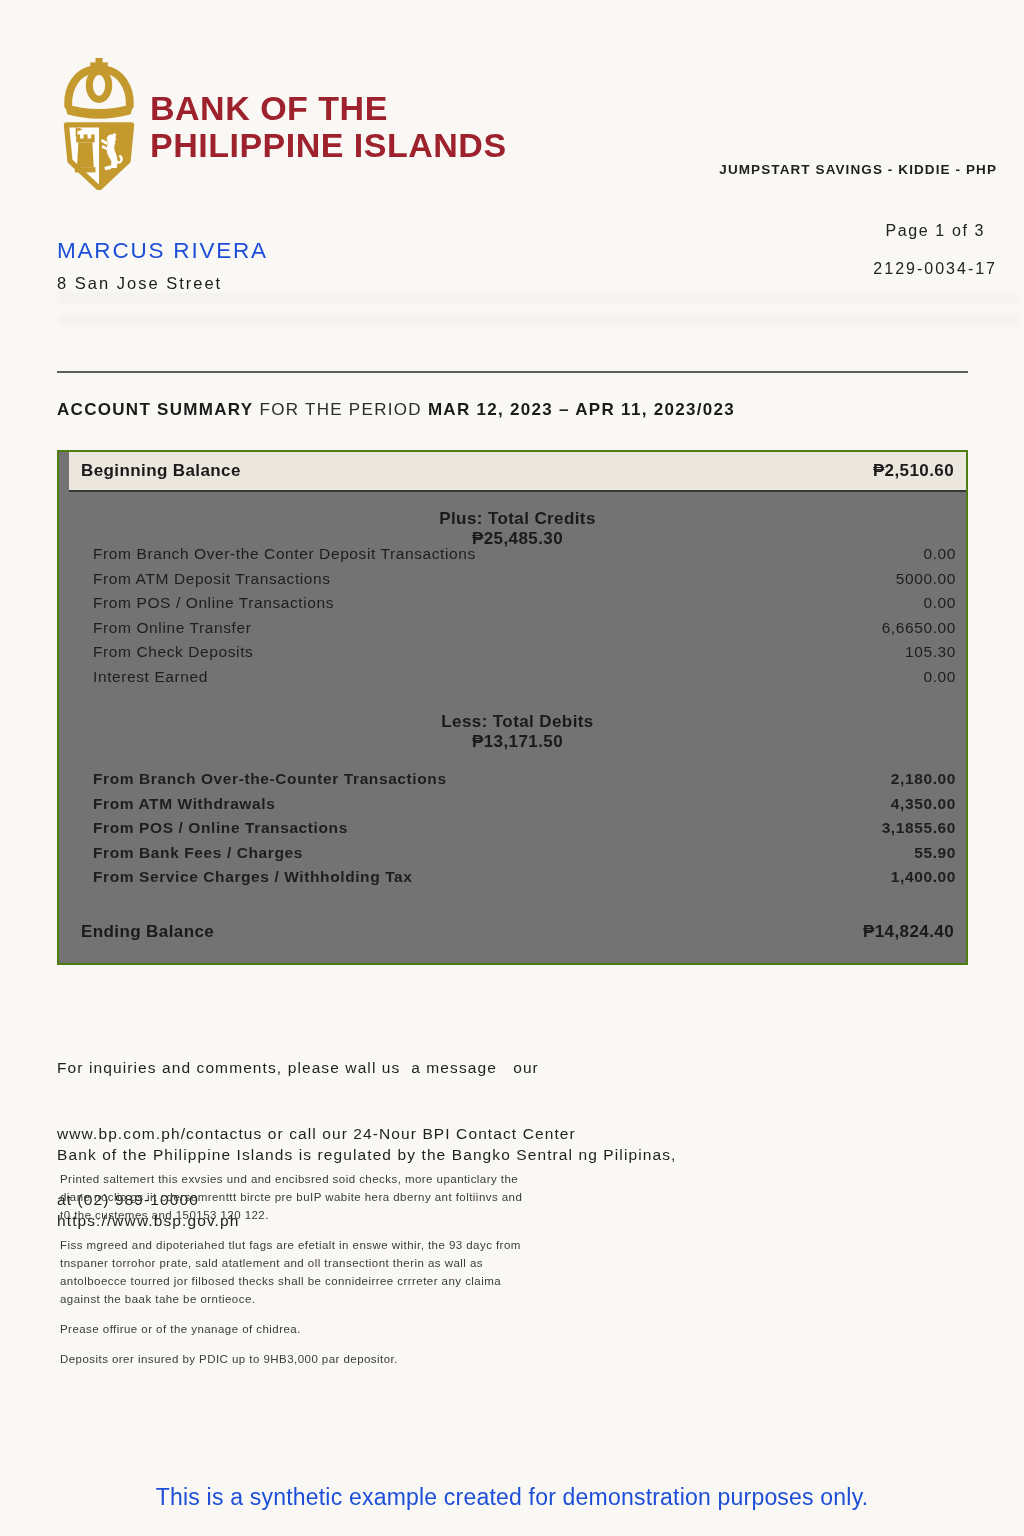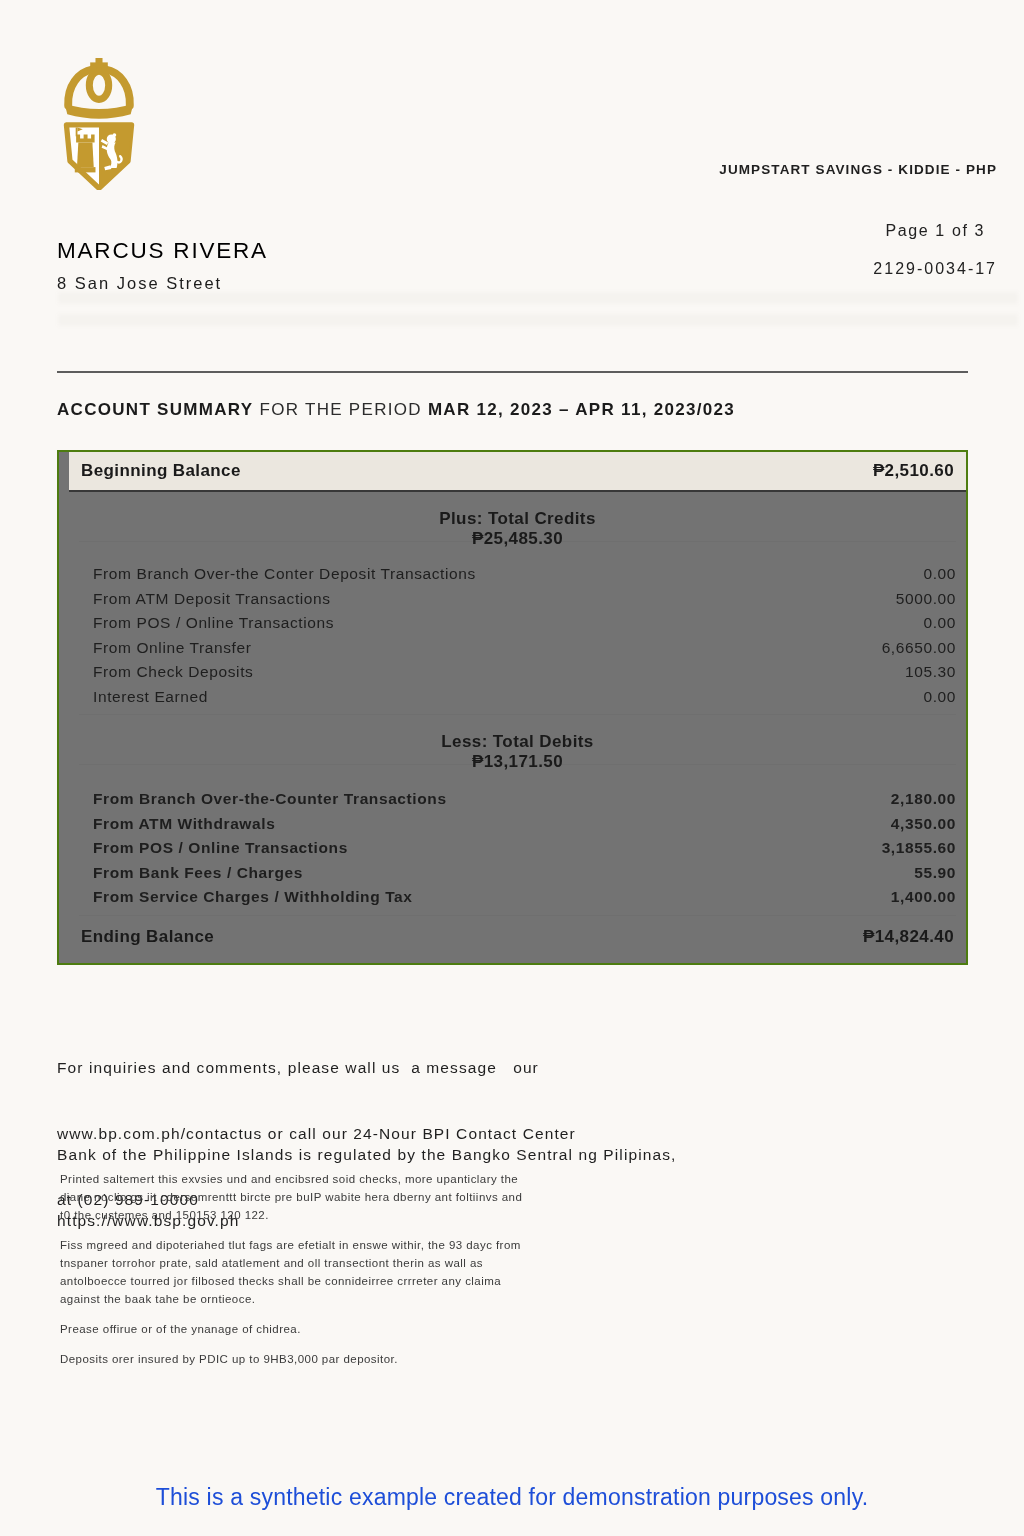--- a/index.html
+++ b/index.html
@@ -11,21 +11,21 @@
   }
   
   .logo{position:absolute;left:53px;top:58px;width:92px;height:132px;}
   .brand{position:absolute;left:150px;top:90px;line-height:37px;
     font-size:34px;font-weight:700;color:#9e222e;letter-spacing:.5px;}
   .product-label{position:absolute;right:27px;top:162px;font-size:13.5px;
     font-weight:700;letter-spacing:1.1px;color:#1f1f1f;}
   .page-label{position:absolute;right:39px;top:222px;font-size:16px;
     letter-spacing:1.6px;color:#222;text-align:right;}
   .cust-name{position:absolute;left:57px;top:238px;font-size:22.5px;
-    letter-spacing:1.8px;color:#000000;}
+    letter-spacing:1.8px;color:#1d4ed8;}
   .acct-num{position:absolute;right:27px;top:260px;font-size:16px;
     letter-spacing:2px;color:#222;}
   .cust-addr{position:absolute;left:57px;top:274px;font-size:16.5px;
     letter-spacing:2px;color:#1c1c1c;}
   .smudge{position:absolute;left:58px;top:292px;width:960px;height:44px;
     background:repeating-linear-gradient(180deg,rgba(120,110,95,.035) 0 12px,rgba(0,0,0,0) 12px 22px);
     filter:blur(2px);}
   .top-rule{position:absolute;left:57px;top:371px;width:911px;height:0;
     border-top:2px solid #5d5d5d;}
   .sec-title{position:absolute;left:57px;top:400px;font-size:17px;
@@ -35,26 +35,26 @@
   
   .tbl{position:absolute;left:57px;top:450px;width:911px;height:515px;
     box-sizing:border-box;border:2px solid #4d7c0f;background:#737373;padding-left:10px;}
   .row{display:flex;justify-content:space-between;align-items:center;}
   .row .amt{}
   .row-head{height:38px;background:#ebe7df;border-bottom:2px solid #383838;
     padding:0 12px;font-size:17px;font-weight:700;letter-spacing:.4px;}
   .row-section{height:32px;margin-top:17px;padding:0 12px;font-size:17px;
     font-weight:700;letter-spacing:.4px;flex-direction:column;}
   .rule{height:0;border-top:1.5px solid #6f6f6f;margin:0 10px;}
-  .details{margin-top:20px;}
+  .details{}
   .details.second{margin-top:22px;font-weight:bold;}
   .row-detail{height:24.5px;padding:0 10px 0 24px;font-size:15.5px;
     letter-spacing:.6px;color:#1e1e1e;}
   .rule.after-details{margin-top:5px;}
-  .row-ending{height:36px;margin-top:3px;padding:0 12px;font-size:17px;
+  .row-ending{height:36px;margin-top:18px;padding:0 12px;font-size:17px;
     font-weight:700;letter-spacing:.4px;}
   
   .contact{position:absolute;left:57px;top:1013px;font-size:15.5px;
     letter-spacing:1.1px;line-height:22px;color:#1f1f1f;white-space:pre-wrap;}
   .regulator{position:absolute;left:57px;top:1100px;font-size:15.5px;
     letter-spacing:1.1px;line-height:22px;color:#1f1f1f;white-space:pre-wrap;}
   .legal{position:absolute;left:60px;top:1170px;font-size:11.5px;
     letter-spacing:.45px;line-height:18px;color:#3a3a3a;}
   .legal .para{margin:0 0 12px 0;}
   .disclaimer{position:absolute;left:0;top:1484px;width:100%;
@@ -89,20 +89,24 @@
         <circle cx="67.5" cy="87.5" r="2.1"></circle>
         <path d="M 61 96 C 57 103 59 110 63 115 C 65 118 64 122 62 125 L 70 125 C 72 119 71 112 68 106 C 67 102 67 99 69 96 Z"></path>
         <path d="M 59 99 L 52 95 L 53.5 92 L 60.5 96 Z"></path>
         <path d="M 60 105 L 53 102 L 54 99 L 61 102.5 Z"></path>
         <path d="M 63 122 L 56 124 L 57 127.5 L 64 126 Z"></path>
         <path d="M 70 118 C 75 120.5 77.5 115 74 111.5" fill="none" stroke="#ffffff" stroke-width="2.6" stroke-linecap="round"></path>
       </g>
     </svg>
   </div>
 
+  <div class="brand">
+    <div>BANK OF THE</div>
+    <div>PHILIPPINE ISLANDS</div>
+  </div>
 
   <div class="product-label">JUMPSTART SAVINGS - KIDDIE - PHP</div>
   <div class="page-label">Page 1 of 3</div>
   <div class="cust-name">MARCUS RIVERA</div>
   <div class="acct-num">2129-0034-17</div>
   <div class="cust-addr">8 San Jose Street</div>
   <div class="smudge"></div>
 
   <div class="top-rule"></div>
 

